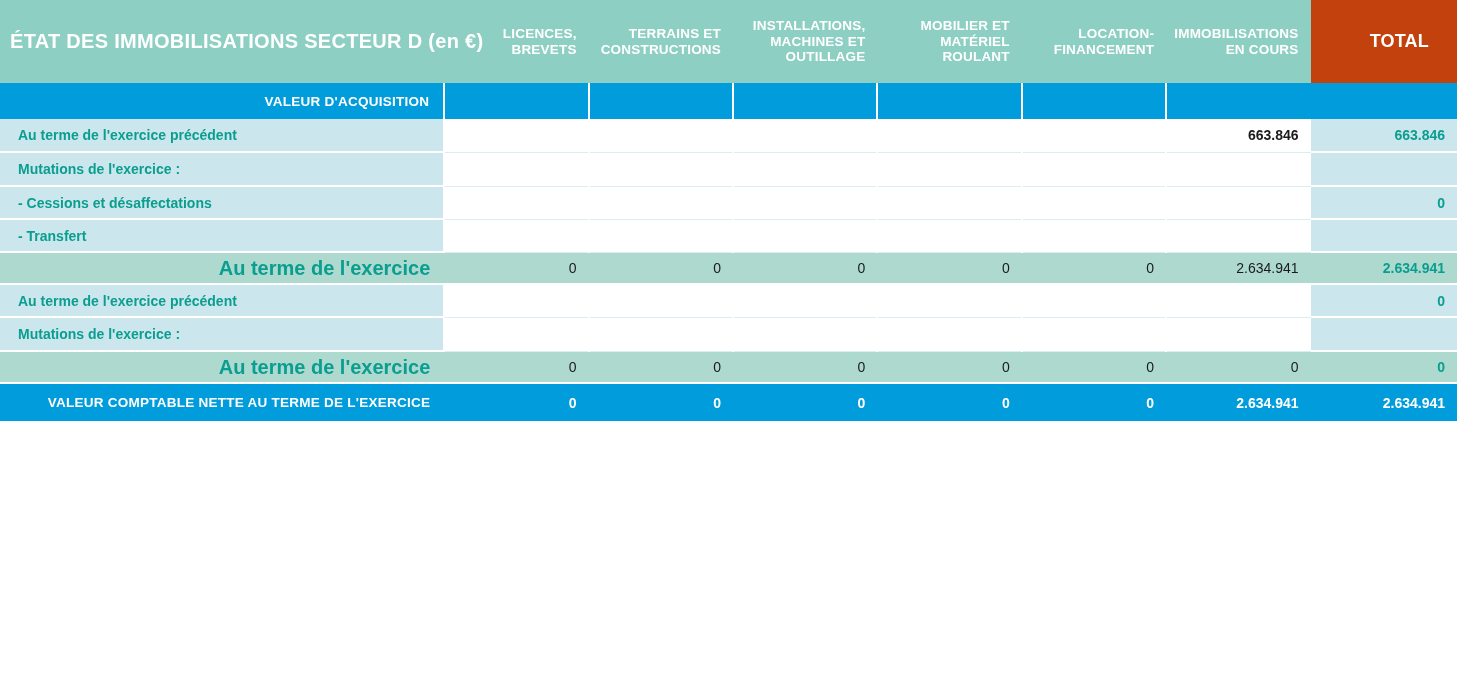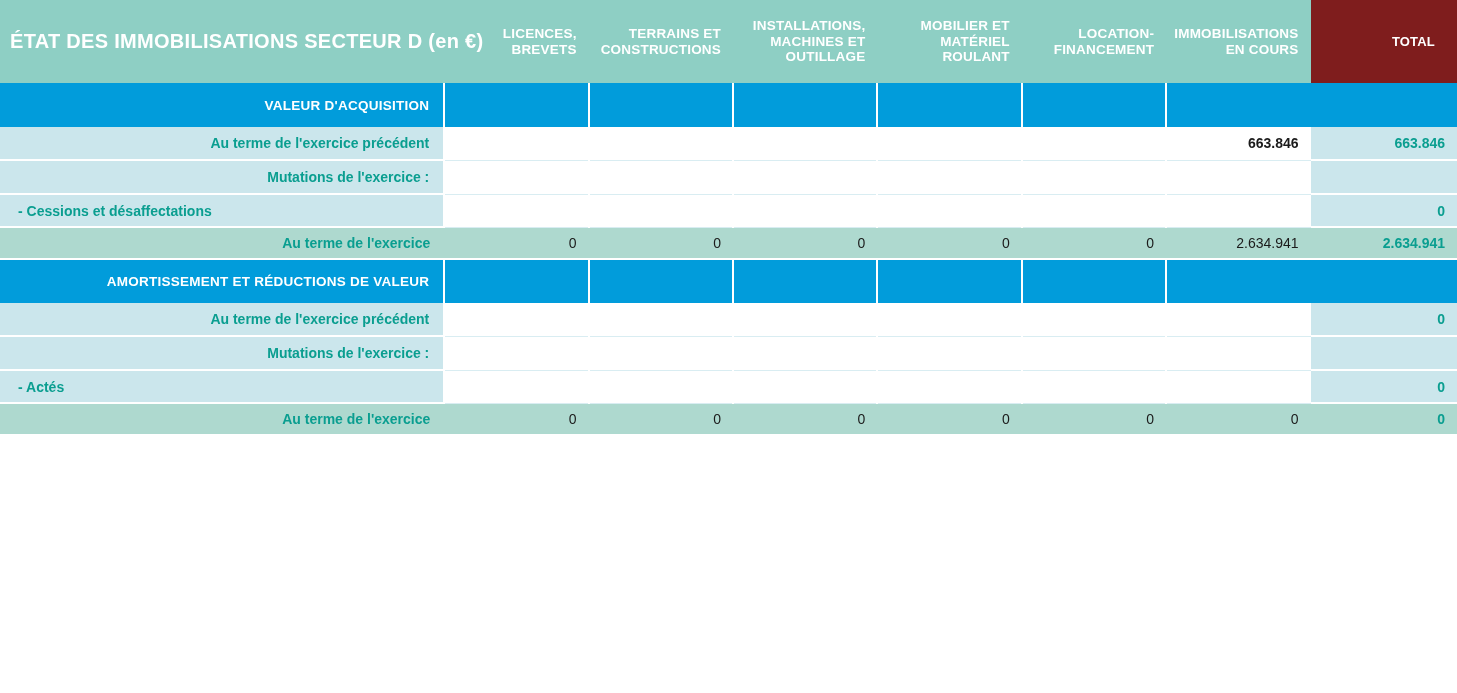--- a/index.html
+++ b/index.html
@@ -52,32 +52,32 @@
     color: #ffffff;
     font-size: 13.5px;
     font-weight: bold;
     text-align: right;
     vertical-align: middle;
     padding: 0 12px 0 6px;
     line-height: 1.16;
     letter-spacing: .2px;
   }
   th.head-total {
-    background: #7f1d1d;
-    color: #ffffff;
-    font-size: 13px;
-    font-weight: bold;
-    text-align: right;
-    vertical-align: middle;
-    padding: 0 22px 0 6px;
+    background: #c2410c;
+    color: #ffffff;
+    font-size: 18px;
+    font-weight: bold;
+    text-align: right;
+    vertical-align: middle;
+    padding: 0 28px 0 6px;
     letter-spacing: .2px;
   }
 
   
-  tr.band-row { height: 44px; }
+  tr.band-row { height: 36px; }
   td.band-label {
     background: #019cdb;
     color: #ffffff;
     font-size: 13.5px;
     font-weight: bold;
     text-align: right;
     vertical-align: middle;
     padding: 0 14px 0 10px;
     letter-spacing: .25px;
     white-space: nowrap;
@@ -94,21 +94,21 @@
   td.lbl {
     background: #cbe6ec;
     color: #0a9e90;
     font-size: 14px;
     font-weight: bold;
     vertical-align: middle;
     padding: 0 14px 0 18px;
     border-bottom: 2px solid #ffffff;
     white-space: nowrap;
   }
-  td.lbl.align-right { text-align: right; }
+  td.lbl.align-right { text-align: left; }
   td.lbl.align-left  { text-align: left; }
 
   td.cell {
     background: #ffffff;
     color: #1b1b1b;
     font-size: 14px;
     text-align: right;
     vertical-align: middle;
     padding: 0 12px 0 4px;
     border-bottom: 1px solid #d9edf2;
@@ -126,21 +126,21 @@
     vertical-align: middle;
     padding: 0 12px 0 4px;
     border-bottom: 2px solid #ffffff;
   }
 
   
   tr.sub-row { height: 32px; }
   td.sub-lbl {
     background: #aed9cf;
     color: #0a9e90;
-    font-size: 14px;
+    font-size: 20px;
     font-weight: bold;
     text-align: right;
     vertical-align: middle;
     padding: 0 14px 0 10px;
     border-bottom: 2px solid #ffffff;
     white-space: nowrap;
   }
   td.sub-cell {
     background: #aed9cf;
     color: #1b1b1b;
@@ -267,42 +267,42 @@
         <td class="lbl align-left">- Cessions et désaffectations</td>
         <td class="cell"></td>
         <td class="cell"></td>
         <td class="cell"></td>
         <td class="cell"></td>
         <td class="cell"></td>
         <td class="cell"></td>
         <td class="tot">0</td>
       </tr>
 
+      <tr class="r-h33">
+        <td class="lbl align-left">- Transfert</td>
+        <td class="cell"></td>
+        <td class="cell"></td>
+        <td class="cell"></td>
+        <td class="cell"></td>
+        <td class="cell"></td>
+        <td class="cell"></td>
+        <td class="tot"></td>
+      </tr>
 
       <tr class="sub-row">
         <td class="sub-lbl">Au terme de l'exercice</td>
         <td class="sub-cell">0</td>
         <td class="sub-cell">0</td>
         <td class="sub-cell">0</td>
         <td class="sub-cell">0</td>
         <td class="sub-cell">0</td>
         <td class="sub-cell">2.634.941</td>
         <td class="sub-tot">2.634.941</td>
       </tr>
 
-      <tr class="band-row">
-        <td class="band-label">AMORTISSEMENT ET RÉDUCTIONS DE VALEUR</td>
-        <td class="band-fill"></td>
-        <td class="band-fill"></td>
-        <td class="band-fill"></td>
-        <td class="band-fill"></td>
-        <td class="band-fill"></td>
-        <td class="band-fill"></td>
-        <td class="band-fill-total"></td>
-      </tr>
 
       <tr class="r-h33">
         <td class="lbl align-right">Au terme de l'exercice précédent</td>
         <td class="cell"></td>
         <td class="cell"></td>
         <td class="cell"></td>
         <td class="cell"></td>
         <td class="cell"></td>
         <td class="cell"></td>
         <td class="tot">0</td>
@@ -312,40 +312,40 @@
         <td class="lbl align-right">Mutations de l'exercice :</td>
         <td class="cell"></td>
         <td class="cell"></td>
         <td class="cell"></td>
         <td class="cell"></td>
         <td class="cell"></td>
         <td class="cell"></td>
         <td class="tot"></td>
       </tr>
 
-      <tr class="r-h33">
-        <td class="lbl align-left">- Actés</td>
-        <td class="cell"></td>
-        <td class="cell"></td>
-        <td class="cell"></td>
-        <td class="cell"></td>
-        <td class="cell"></td>
-        <td class="cell"></td>
-        <td class="tot">0</td>
-      </tr>
 
 
       <tr class="sub-row">
         <td class="sub-lbl">Au terme de l'exercice</td>
         <td class="sub-cell">0</td>
         <td class="sub-cell">0</td>
         <td class="sub-cell">0</td>
         <td class="sub-cell">0</td>
         <td class="sub-cell">0</td>
         <td class="sub-cell">0</td>
         <td class="sub-tot">0</td>
       </tr>
 
+      <tr class="final-row">
+        <td class="final-lbl">VALEUR COMPTABLE NETTE AU TERME DE L'EXERCICE</td>
+        <td class="final-cell">0</td>
+        <td class="final-cell">0</td>
+        <td class="final-cell">0</td>
+        <td class="final-cell">0</td>
+        <td class="final-cell">0</td>
+        <td class="final-cell">2.634.941</td>
+        <td class="final-tot">2.634.941</td>
+      </tr>
 
     </tbody>
   </table>
 
 </div>
 
 </body></html>

